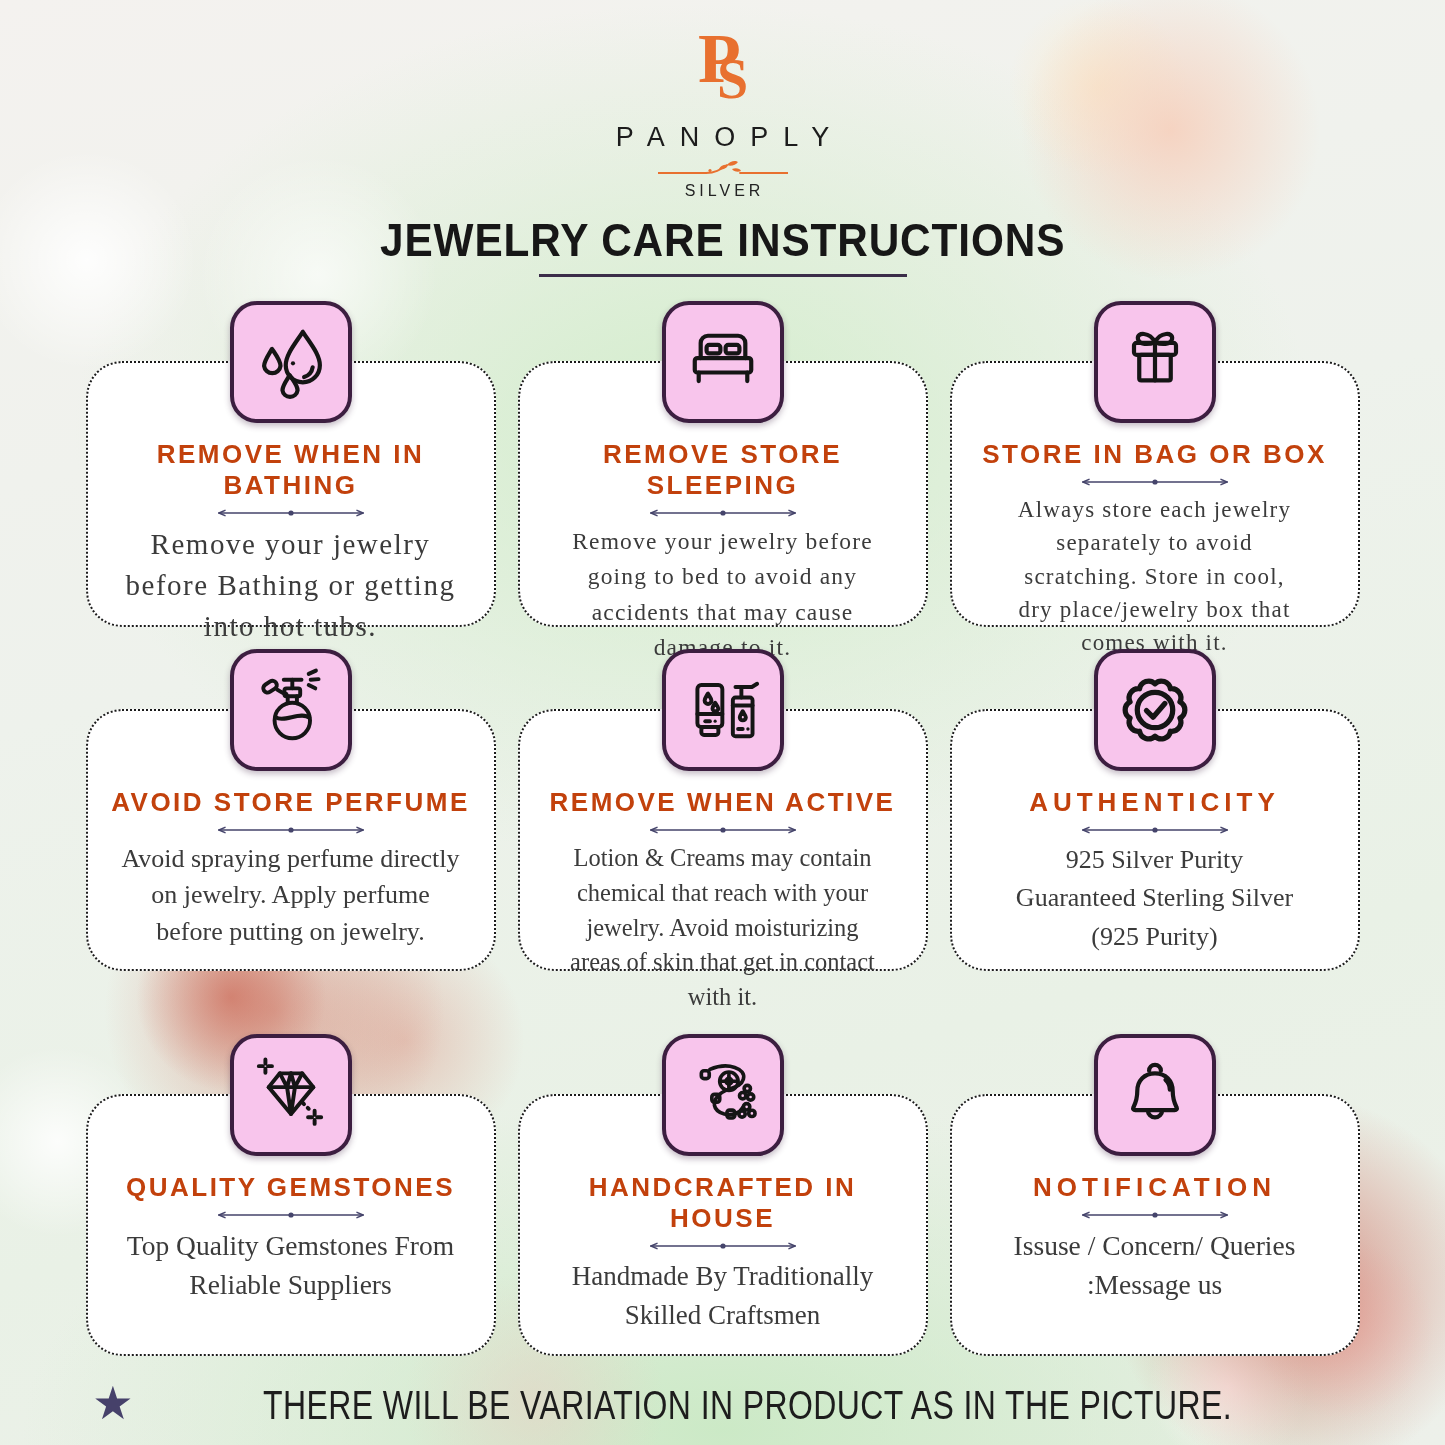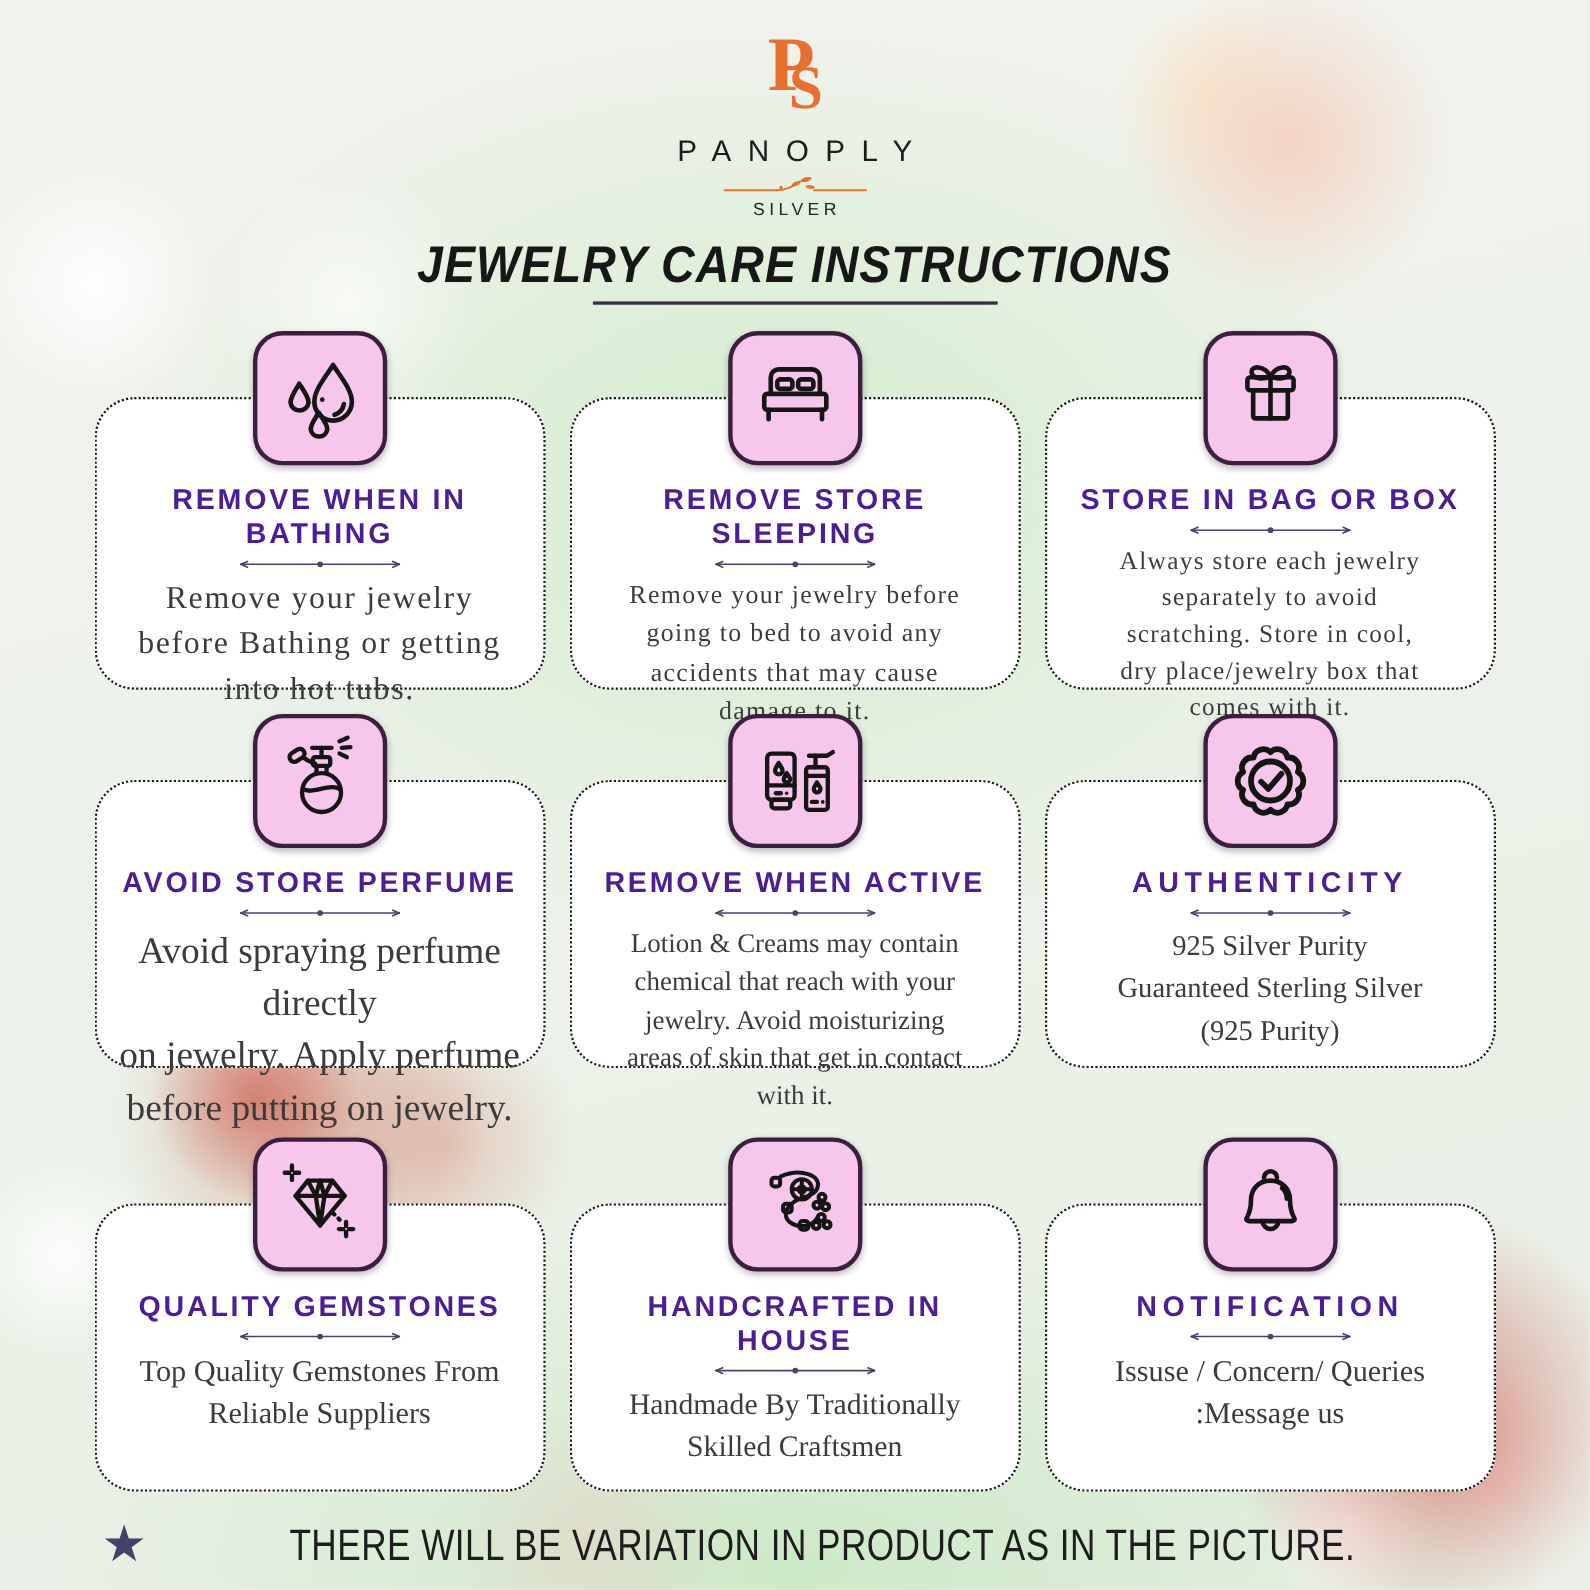--- a/index.html
+++ b/index.html
@@ -23,46 +23,46 @@
       radial-gradient(ellipse 700px 330px at 50% 99%, rgba(198,232,192,.85) 0%, rgba(198,232,192,0) 100%),
       linear-gradient(165deg,#f4f2ef 0%,#eef2ec 40%,#e9f1e6 70%,#edf0ea 100%);
   }
   
   .header{ text-align:center; padding-top:26px; }
   .monogram{ display:block; margin:0 auto; }
   .brand{ font-family:"Liberation Sans",sans-serif; font-size:27px; font-weight:500;
           color:#1c1c1c; letter-spacing:15px; text-indent:15px; margin-top:20px; }
   .ornament{ display:block; margin:6px auto 0; }
   .brand-sub{ font-size:16px; color:#232323; letter-spacing:4px; text-indent:4px; margin-top:3px; }
-  .title-wrap{ margin-top:12px;font-style:italic; }
+  .title-wrap{ margin-top:12px; }
   .page-title{ display:inline-block; margin:0; font-weight:bold; font-size:47px; color:#171717;
                letter-spacing:1px; transform:scaleX(.9); transform-origin:center; white-space:nowrap; }
   .title-underline{ width:368px; height:3px; background:#3b2d49; margin:7px auto 0; }
   
   .grid{ width:1274px; margin:24px auto 0; }
   .row{ display:flex; gap:22px; }
   .row-2{ margin-top:22px; }
   .row-3{ margin-top:63px; }
   .cell{ width:410px; display:flex; flex-direction:column; align-items:center; }
   .tile{ width:122px; height:122px; border-radius:27px; background:#f8c5ec;
          border:4px solid #3c1e40; box-sizing:border-box; z-index:2; position:relative;
          display:flex; align-items:center; justify-content:center;
          box-shadow:0 3px 6px rgba(60,30,64,.30); }
   .card{ margin-top:-62px; width:100%; box-sizing:border-box; background:#ffffff;
          border:2px dotted #1b1b1b; border-radius:36px; text-align:center;
          padding:76px 16px 10px; }
   .row-1 .card{ height:266px; } .row-2 .card{ height:262px; } .row-3 .card{ height:262px; }
-  .card h2{ margin:0; font-size:26px; font-weight:bold; color:#4c1d95; letter-spacing:2.5px; }
+  .card h2{ margin:0; font-size:26px; font-weight:bold; color:#c2410c; letter-spacing:2.5px; }
   .wide-ls h2{ letter-spacing:5px; }
   .hdivider{ display:block; margin:7px auto 6px; }
   .card p{ margin:0; font-family:Liberation Serif, serif; color:#3b3b3b; white-space:pre-line; }
   .c1 p{ font-size:29px; letter-spacing:1.5px; line-height:1.42; }
   .c2 p{ font-size:23.5px; letter-spacing:1.2px; line-height:1.5; }
   .c3 p{ font-size:23px;  letter-spacing:1.2px; line-height:1.45; }
-  .c4 p{ font-size:34px;  line-height:1.4; }
+  .c4 p{ font-size:26px;  line-height:1.4; }
   .c5 p{ font-size:24.5px; line-height:1.42; }
   .c6 p{ font-size:26px;  line-height:1.48; }
   .c7 p{ font-size:27.5px; line-height:1.42; }
   .c8 p{ font-size:27px;  line-height:1.45; }
   .c9 p{ font-size:27.5px; line-height:1.42; }
   
   .footnote{ margin-top:26px; text-align:center; display:flex; align-items:center;
              justify-content:center; gap:8px; }
   .star-icon{ font-size:46px; color:#46416a; line-height:1; transform:translateY(-2px); }
   .footnote-text{ display:inline-block; font-size:40px; color:#1d1d1d; letter-spacing:0.5px;

